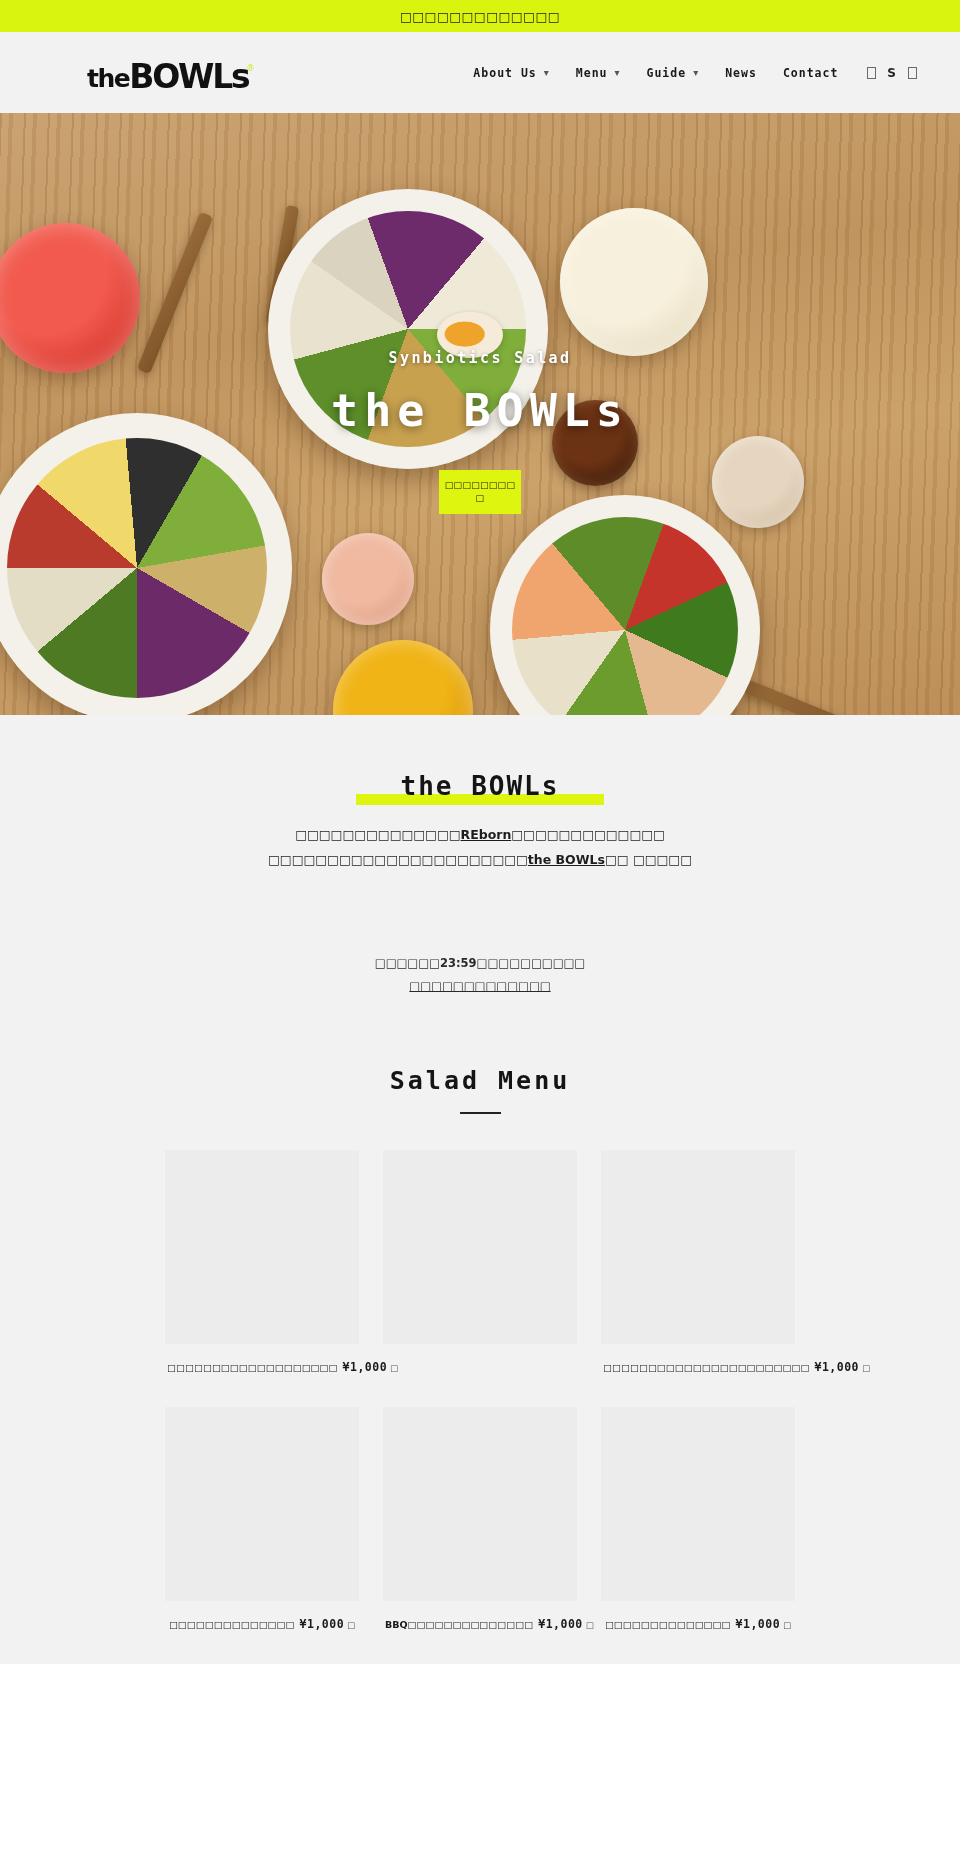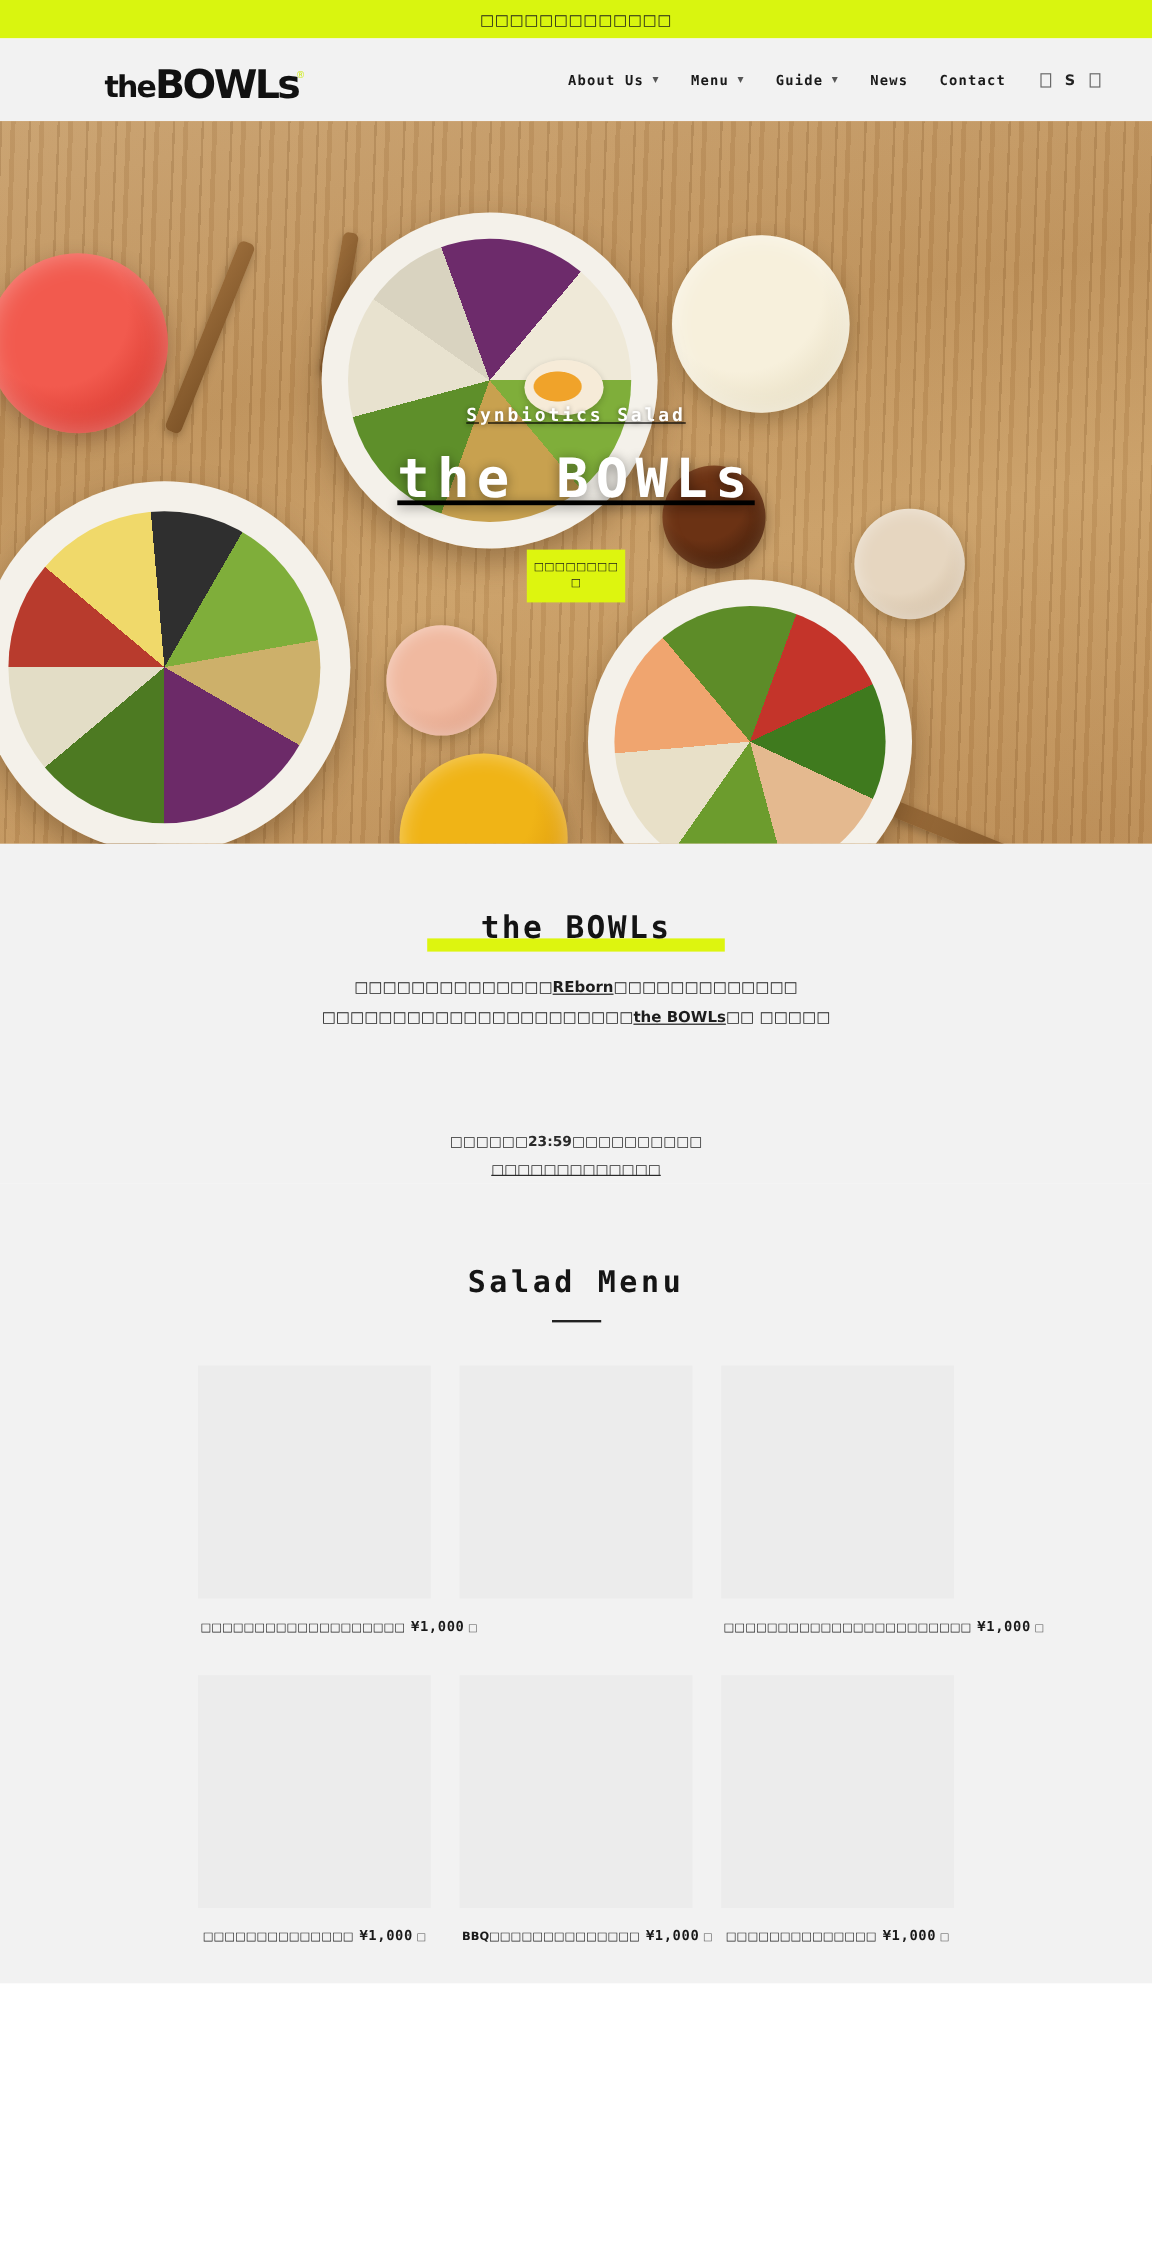--- a/index.html
+++ b/index.html
@@ -24,21 +24,21 @@
     font-size:12.5px;
     letter-spacing:.5px;
     color:#1d1d1b;
     font-weight:600;
     font-family:"DejaVu Sans","Liberation Sans",sans-serif;
   }
 
   
   .header {
     background:#f2f2f2;
-    height:69px;
+    height:81px;
     display:flex;
     align-items:center;
     padding:0 36px 0 32px;
     position:relative;
   }
   .logo {
     display:flex;
     align-items:flex-end;
     margin-left:55px;
     height:40px;
@@ -239,21 +239,20 @@
   #fork1 { left:168px; top:95px; width:14px; height:170px; transform:rotate(22deg); }
   #fork2 { left:276px; top:92px; width:13px; height:120px; transform:rotate(10deg); }
   #fork3 { left:14px; top:600px; width:150px; height:15px; transform:rotate(-18deg); }
   #fork4 { left:740px; top:592px; width:140px; height:14px; transform:rotate(22deg); }
 
   .hero-content {
     position:absolute;
     left:0; right:0; top:236px;
     text-align:center;
     z-index:5;
-    text-decoration:underline;
   }
   .hero-sub {
     color:#fff;
     font-size:15px;
     letter-spacing:2.4px;
     font-weight:600;
     text-shadow:0 1px 4px rgba(0,0,0,.45);
     margin-bottom:17px;
   }
   .hero-title {

